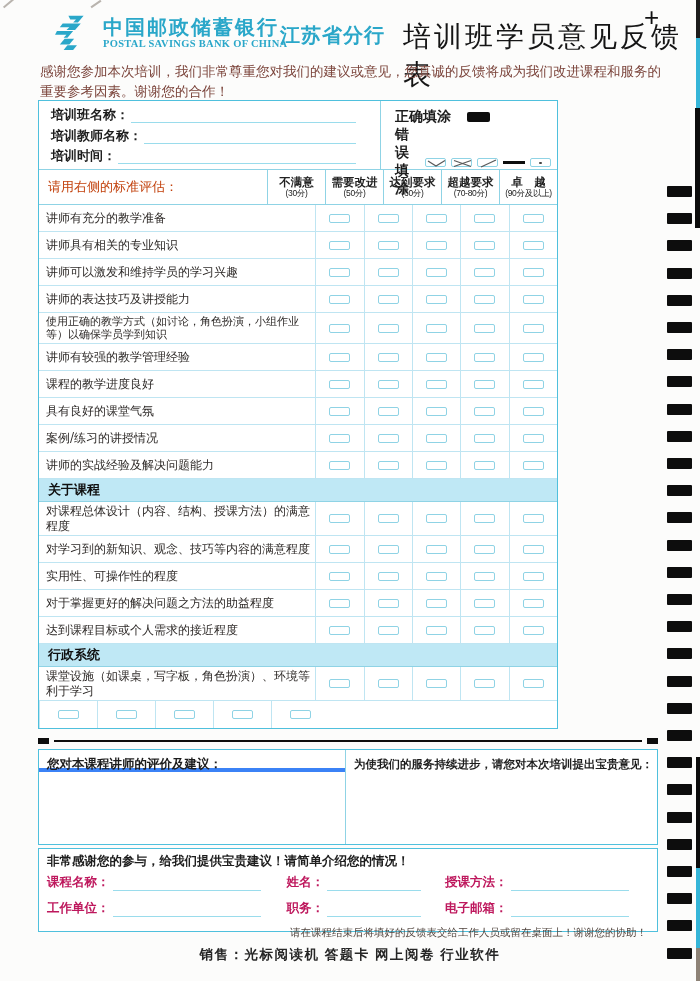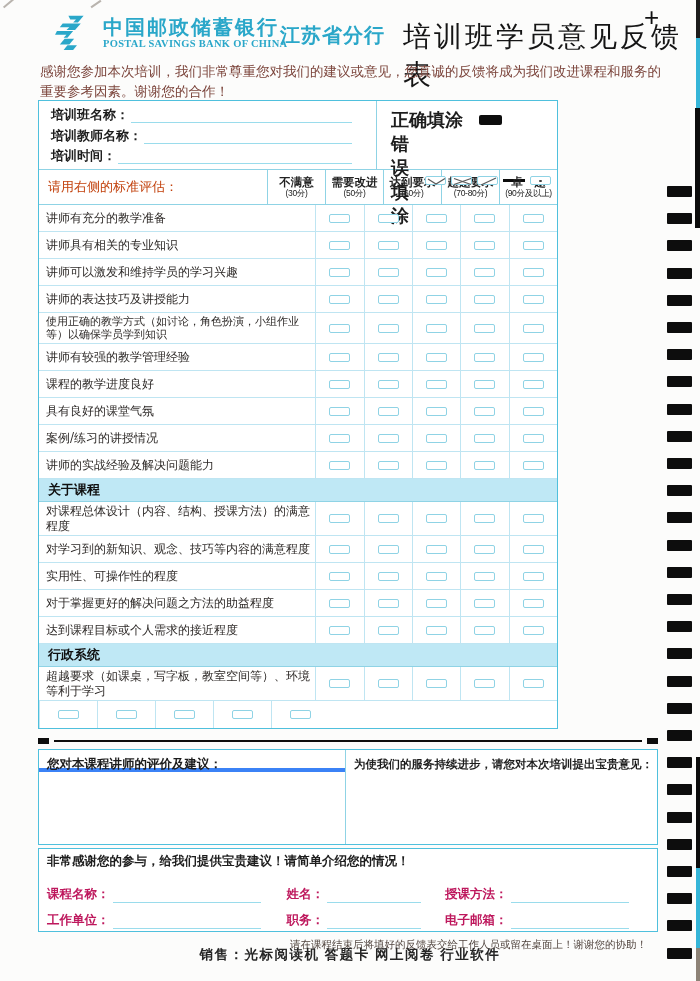--- a/index.html
+++ b/index.html
@@ -20,21 +20,21 @@
 
   
   .form-table { position:absolute; left:38px; top:100px; width:520px; border:1.5px solid #4fc0dd; background:#fff; }
   .info-row { display:flex; height:69px; border-bottom:1px solid #8fd3e5; }
   .info-left { width:412px; border-right:1px solid #8fd3e5; padding:5px 10px 4px 12px; display:flex; flex-direction:column; justify-content:space-between; }
   .f-line { display:flex; align-items:flex-end; }
   .f-line .lab { font-size:13px; font-weight:bold; color:#1d1d1d; white-space:nowrap; }
   .f-line .ul { flex:1; border-bottom:1px solid #9adcec; height:14px; margin:0 14px 1px 2px; }
   .info-right { flex:1; padding:7px 6px 6px 14px; display:flex; flex-direction:column; justify-content:space-around; }
   .fg-line { display:flex; align-items:center; }
-  .fg-line .lab { font-size:18px; font-weight:bold; color:#1d1d1d; margin-right:16px; }
+  .fg-line .lab { font-size:14px; font-weight:bold; color:#1d1d1d; margin-right:16px; }
   .swatch { width:23px; height:10px; background:#0d0d0d; border-radius:2px; }
   .wrong-marks { display:flex; align-items:center; gap:5px; }
   .wm-box { position:relative; width:21px; height:9px; border:1px solid #8fd3e5; border-radius:2px; background:#fff; }
   .wm-box svg { position:absolute; left:0; top:0; }
   .wm-line { width:22px; height:3px; background:#0d0d0d; }
   .wm-dot::after { content:""; position:absolute; left:8px; top:3px; width:2.5px; height:2.5px; background:#444; border-radius:50%; }
 
   .rating-header { display:flex; height:35px; border-bottom:1px solid #8fd3e5; }
   .rh-prompt { width:330px; display:flex; align-items:center; padding-left:9px; font-size:13px; color:#c2410c; }
   .r-col { width:58px; border-left:1px solid #8fd3e5; display:flex; flex-direction:column; align-items:center; justify-content:center; line-height:1.15; }
@@ -57,21 +57,21 @@
   .comments { position:absolute; left:38px; top:749px; width:620px; height:96px; border:1.5px solid #4fc0dd; background:#fff; display:flex; }
   .cm-left { width:311px; border-right:1px solid #8fd3e5; }
   .cm-left .cm-hdr { height:22px; border-bottom:4px solid #3b82f6; padding:4px 0 0 8px; }
   .cm-right { flex:1; padding:4px 4px 0 8px; }
   .cm-hdr-txt { font-size:12.5px; font-weight:bold; color:#1d1d1d; white-space:nowrap; }
   .cm-right .cm-hdr-txt { font-size:11.5px; }
   .cm-body { height:70px; }
 
   
   .personal { position:absolute; left:38px; top:848px; width:620px; height:84px; border:1.5px solid #4fc0dd; background:#fff; padding:4px 10px 0 8px; }
-  .p-title { font-size:12.5px; font-weight:bold; color:#1d1d1d; margin-bottom:16px; }
+  .p-title { font-size:12.5px; font-weight:bold; color:#1d1d1d; margin-bottom:4px; }
   .p-row { display:flex; align-items:flex-end; margin-bottom:9px; }
   .p-field { display:flex; align-items:flex-end; }
   .p-field .lab { font-size:12.5px; font-weight:bold; color:#be185d; white-space:nowrap; }
   .p-field .ul { border-bottom:1px solid #9adcec; height:12px; margin-left:3px; }
   .p-row .p-field:nth-child(1) .ul { width:148px; }
   .p-row .p-field:nth-child(2) .ul { width:94px; }
   .p-row .p-field:nth-child(3) .ul { width:118px; }
   .p-row .p-field:nth-child(2) { margin-left:26px; }
   .p-row .p-field:nth-child(3) { margin-left:24px; }
   .p-note { text-align:right; font-family:"DejaVu Serif", serif; font-size:10.5px; color:#50443e; }
@@ -451,21 +451,21 @@
           </div>
           <div class="cell">
             <span class="bubble"></span>
           </div>
           <div class="cell">
             <span class="bubble"></span>
           </div>
         </div>
         <div class="sec-hdr">行政系统</div>
         <div class="q-row">
-          <div class="q-text">超越要求（如课桌，写字板，教室空间等）、环境等利于学习</div>
+          <div class="q-text">课堂设施（如课桌，写字板，角色扮演）、环境等利于学习</div>
           <div class="cell">
             <span class="bubble"></span>
           </div>
           <div class="cell">
             <span class="bubble"></span>
           </div>
           <div class="cell">
             <span class="bubble"></span>
           </div>
           <div class="cell">

